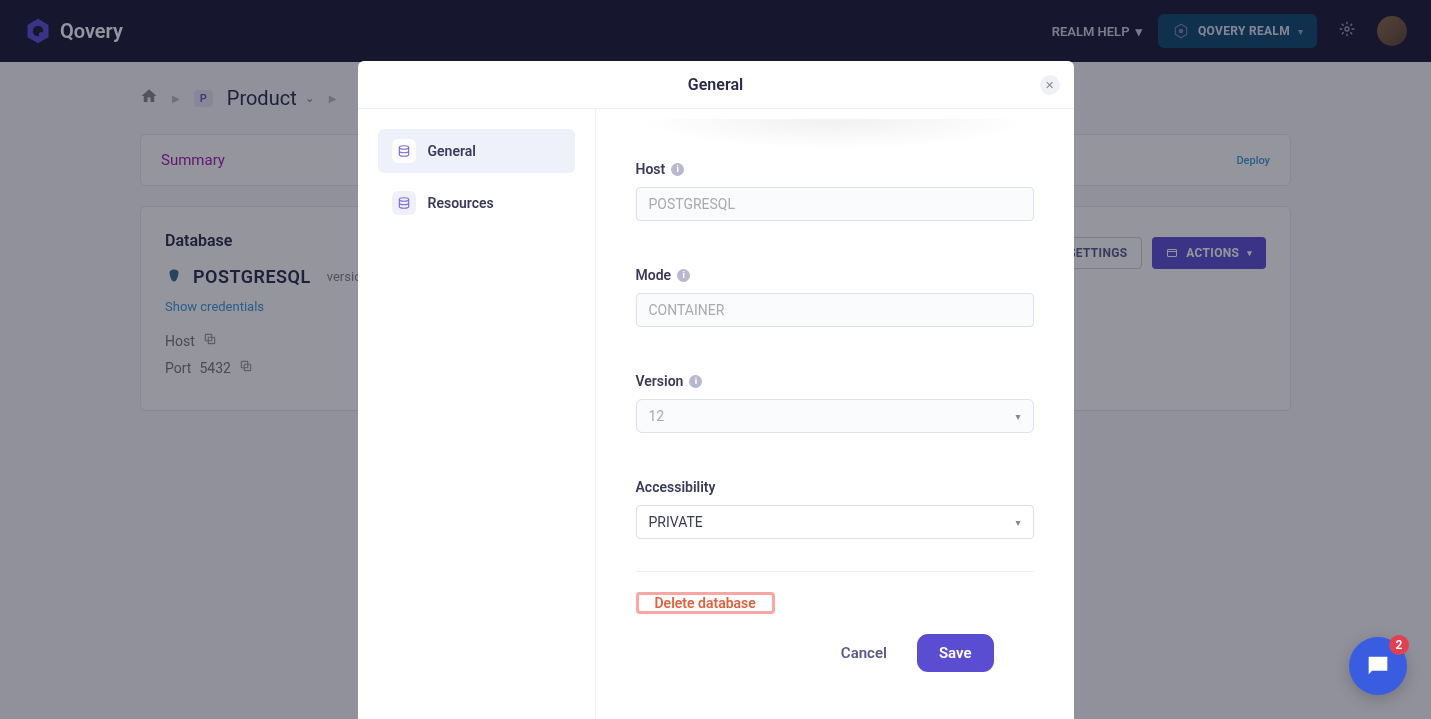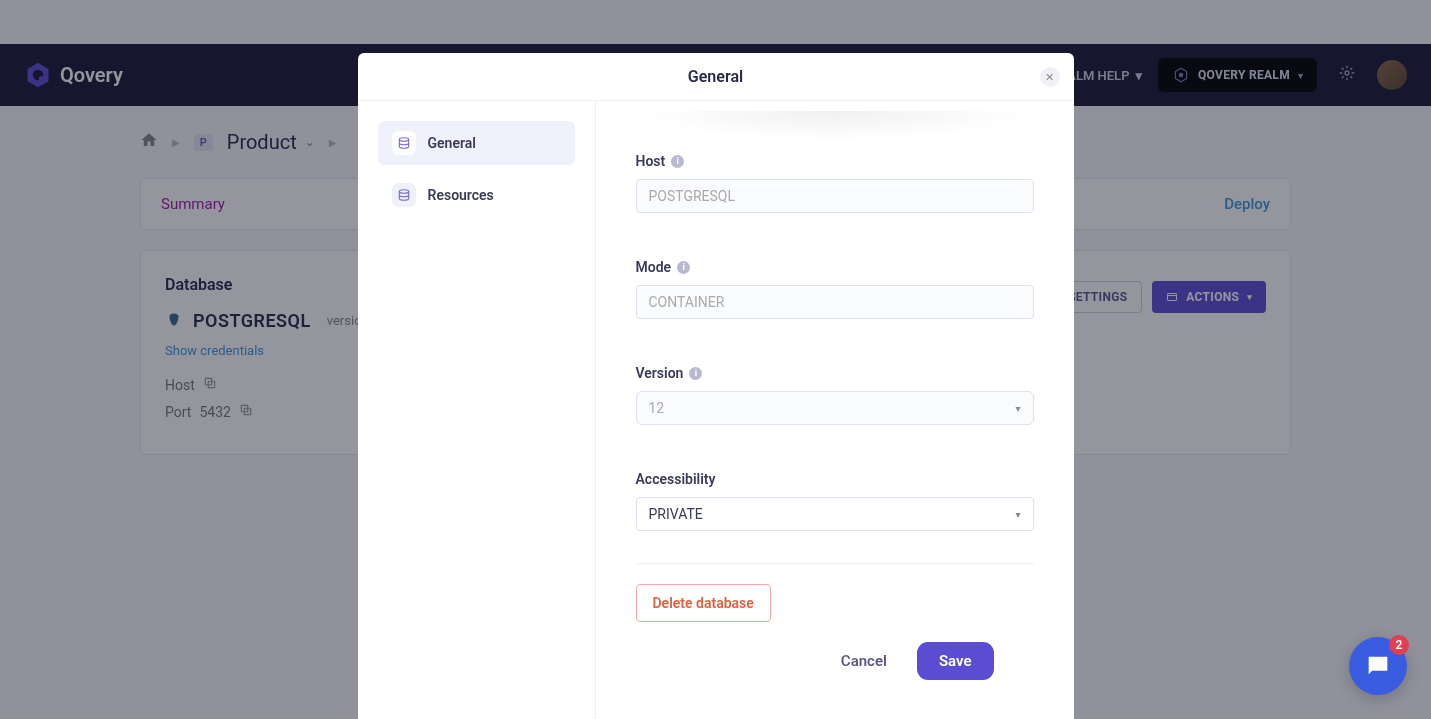--- a/index.html
+++ b/index.html
@@ -1,42 +1,42 @@
 <!DOCTYPE html>
 <html><head>
 <meta charset="utf-8">
 <style>
 * { box-sizing: border-box; margin: 0; padding: 0; font-family: -apple-system, BlinkMacSystemFont, "Segoe UI", Roboto, sans-serif; }
 body { background: #f7f8fc; width: 1431px; height: 719px; overflow: hidden; position: relative; }
 
 
-.navbar { background: #1a1836; height: 62px; display: flex; align-items: center; padding: 0 24px; justify-content: space-between; margin-top: 44px; }
+.navbar { background: #1a1836; height: 62px; display: flex; align-items: center; padding: 0 24px; justify-content: space-between; }
 .logo { display: flex; align-items: center; gap: 8px; color: #fff; }
 .logo-icon { width: 28px; height: 28px; }
 .logo-text { font-size: 20px; font-weight: 600; color: #fff; }
 .navbar-right { display: flex; align-items: center; gap: 16px; }
 .need-help { color: #d0d0e0; font-size: 13px; font-weight: 600; display: flex; align-items: center; gap: 6px; cursor: pointer; }
-.realm-selector { background: #000000; border-radius: 6px; padding: 8px 14px; display: flex; align-items: center; gap: 8px; cursor: pointer; }
+.realm-selector { background: #0c4a6e; border-radius: 6px; padding: 8px 14px; display: flex; align-items: center; gap: 8px; cursor: pointer; }
 .realm-icon { width: 18px; height: 18px; }
 .realm-text { color: #e0e0f0; font-size: 12px; font-weight: 700; letter-spacing: 0.3px; }
 .gear-btn { color: #a0a0c0; cursor: pointer; padding: 6px; }
 .avatar { width: 30px; height: 30px; border-radius: 50%; background: linear-gradient(135deg, #8b6b47 0%, #5a4530 100%); cursor: pointer; }
 
 
 .breadcrumb-bar { height: 48px; display: flex; align-items: center; padding: 0 140px; gap: 14px; background: #f7f8fc; margin-top: 12px; }
 .breadcrumb-home { color: #888; cursor: pointer; }
 .breadcrumb-sep { color: #bbb; font-size: 10px; }
 .breadcrumb-chip { background: #e8e6f5; color: #6b5bb5; font-size: 11px; font-weight: 600; padding: 2px 6px; border-radius: 4px; }
 .breadcrumb-product { font-size: 20px; font-weight: 400; color: #2a2a4a; display: flex; align-items: center; gap: 8px; cursor: pointer; }
 
 
 .content { padding: 12px 140px; }
 .tab-bar { background: #fff; border: 1px solid #e5e6ef; border-radius: 6px; height: 52px; display: flex; align-items: center; padding: 0 20px; justify-content: space-between; }
 .tab-label { color: #a21caf; font-size: 15px; }
-.deploy-link { color: #3a9cd8; font-size: 15px; font-weight: 500; cursor: pointer; margin-left: 33px; }
+.deploy-link { color: #3a9cd8; font-size: 11px; font-weight: 500; cursor: pointer; margin-left: 33px; }
 
 .card { background: #fff; border: 1px solid #e5e6ef; border-radius: 6px; margin-top: 20px; padding: 24px; position: relative; }
 .card-title { font-size: 16px; font-weight: 600; color: #2a2a4a; margin-bottom: 16px; }
 .db-row { display: flex; align-items: center; gap: 10px; margin-bottom: 12px; }
 .db-icon { width: 18px; height: 18px; }
 .db-name { font-size: 18px; font-weight: 600; color: #2a2a4a; letter-spacing: 0.5px; }
 .db-version { color: #888; font-size: 13px; margin-left: 6px; }
 .show-creds { color: #3a9cd8; font-size: 13px; cursor: pointer; margin-bottom: 18px; display: block; }
 .info-row { color: #777; font-size: 14px; margin-bottom: 10px; display: flex; align-items: center; gap: 8px; }
 .copy-icon { color: #999; cursor: pointer; }
@@ -72,21 +72,21 @@
 .field-group:first-of-type { margin-top: 24px; }
 .field-label { font-size: 14px; font-weight: 600; color: #3a3a5a; margin-bottom: 10px; display: flex; align-items: center; gap: 6px; }
 .info-badge { width: 13px; height: 13px; background: #b8b8d0; border-radius: 50%; display: inline-flex; align-items: center; justify-content: center; color: #fff; font-size: 9px; font-weight: 700; }
 .field-input { width: 100%; height: 34px; border: 1px solid #dde0ed; border-radius: 4px; padding: 0 12px; font-size: 14px; color: #999; background: #fafbfd; }
 .field-input.disabled { background: #fafbfd; color: #aaa; }
 .field-select { width: 100%; height: 34px; border: 1px solid #dde0ed; border-radius: 4px; padding: 0 12px; font-size: 14px; color: #3a3a5a; background: #fff; display: flex; align-items: center; justify-content: space-between; cursor: pointer; }
 .field-select.disabled { background: #fafbfd; color: #aaa; cursor: default; border-radius: 6px; }
 .chevron { font-size: 10px; color: #888; }
 
 .divider { height: 1px; background: #eef0f6; margin: 10px 0 20px 0; }
-.delete-btn { border: 1px solid #fca5a5; color: #e06040; background: #fff; font-size: 14px; font-weight: 600; padding: 10px 16px; border-radius: 4px; cursor: pointer; align-self: flex-start; }
+.delete-btn { border: 3px solid #fca5a5; color: #e06040; background: #fff; font-size: 14px; font-weight: 600; padding: 0 16px; border-radius: 4px; cursor: pointer; align-self: flex-start; }
 
 .modal-footer { display: flex; justify-content: flex-end; gap: 30px; padding: 20px 40px 28px; align-items: center; }
 .cancel-btn { color: #5a5a8a; font-size: 15px; font-weight: 600; cursor: pointer; background: none; border: none; }
 .save-btn { background: #5b4dd1; color: #fff; font-size: 15px; font-weight: 600; padding: 10px 22px; border-radius: 11px; cursor: pointer; border: none; }
 
 
 .chat-fab { position: absolute; bottom: 24px; right: 24px; width: 58px; height: 58px; background: #3a5ce0; border-radius: 50%; display: flex; align-items: center; justify-content: center; cursor: pointer; box-shadow: 0 4px 16px rgba(0,0,0,0.2); }
 .chat-badge { position: absolute; top: -2px; right: -2px; width: 20px; height: 20px; background: #e04050; border-radius: 50%; color: #fff; font-size: 12px; font-weight: 600; display: flex; align-items: center; justify-content: center; }
 </style>
 </head>

